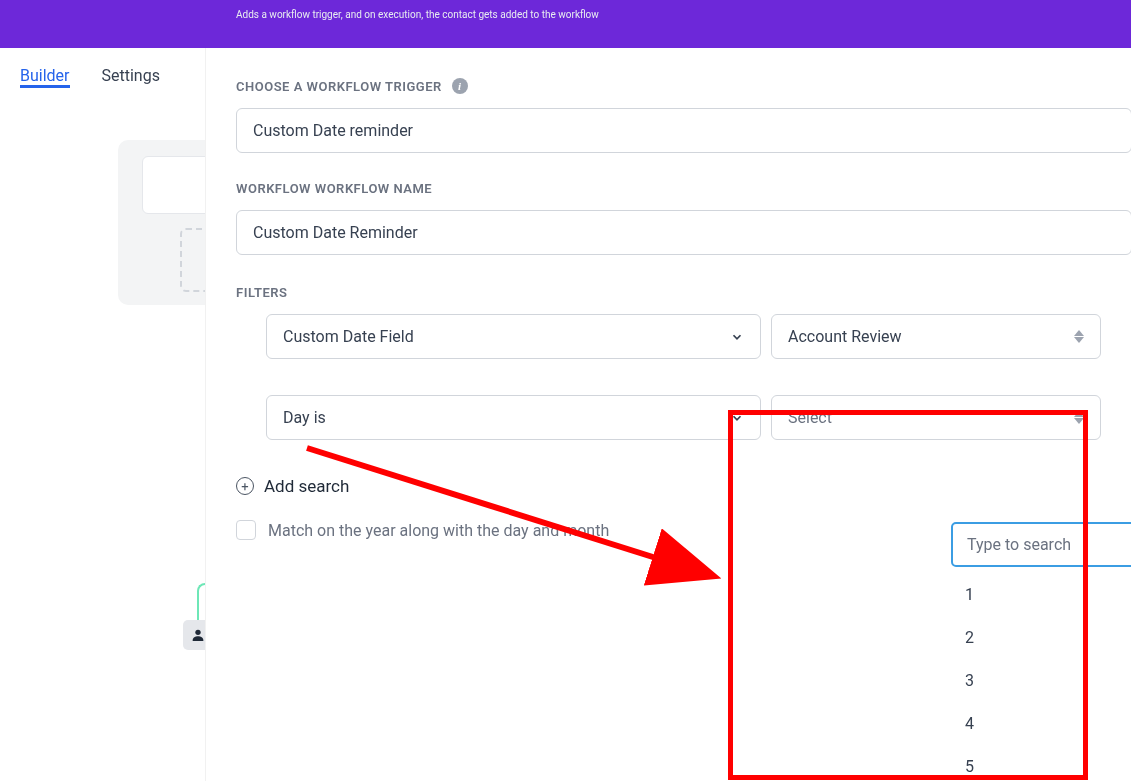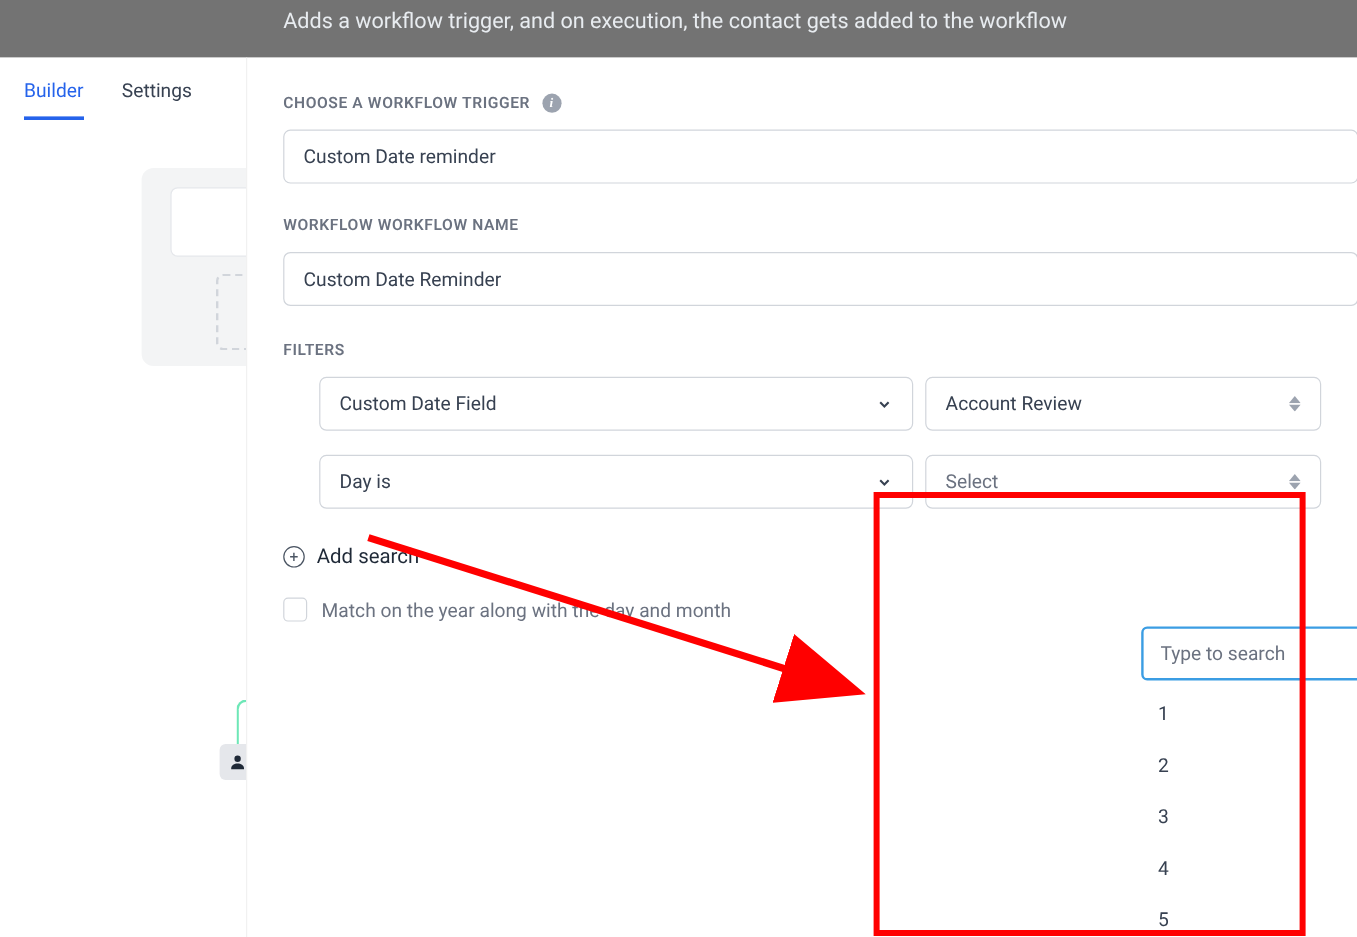--- a/index.html
+++ b/index.html
@@ -1,45 +1,44 @@
 <!DOCTYPE html>
 <html><head>
   <meta charset="utf-8">
   <style>
     * { box-sizing: border-box; margin: 0; padding: 0; font-family: -apple-system, BlinkMacSystemFont, "Segoe UI", Roboto, sans-serif; }
     body { width: 1131px; height: 781px; overflow: hidden; background: #fff; position: relative; }
     
     .header-dark {
-      background: #737373;
+      background: #6d28d9;
       color: #e8ecf0;
       padding: 0 24px 20px 236px;
       height: 48px;
-      font-size: 18px;
-      display: flex;
-      align-items: flex-end;
+      font-size: 10px;
+      display: flex;
+      align-items: center;
     }
     
     .left-sidebar {
       position: absolute;
       left: 0;
       top: 48px;
       width: 205px;
       height: calc(100% - 48px);
       background: #fff;
     }
     
     .tabs {
       display: flex;
       gap: 32px;
       padding: 18px 20px 0 20px;
     }
     .tab {
       font-size: 16px;
       color: #374151;
-      padding-bottom: 12px;
       cursor: pointer;
       border-bottom: 3px solid transparent;
     }
     .tab.active {
       color: #2563eb;
       border-bottom: 3px solid #2563eb;
     }
     
     .canvas-hint {
       position: absolute;
@@ -137,21 +136,21 @@
       cursor: pointer;
     }
     .input-box { cursor: text; }
     
     .trigger-select { width: 896px; margin-bottom: 28px; }
     .trigger-name { width: 896px; margin-bottom: 30px; }
     
     .filters-row {
       display: flex;
       gap: 10px;
-      margin-bottom: 20px;
+      margin-bottom: 36px;
       padding-left: 30px;
     }
     .filter-left { width: 495px; }
     .filter-right { width: 330px; gap: 29px; }
     
     .chevron-down {
       width: 14px; height: 14px;
     }
     .sort-icon {
       display: flex; flex-direction: column; gap: 1px;

